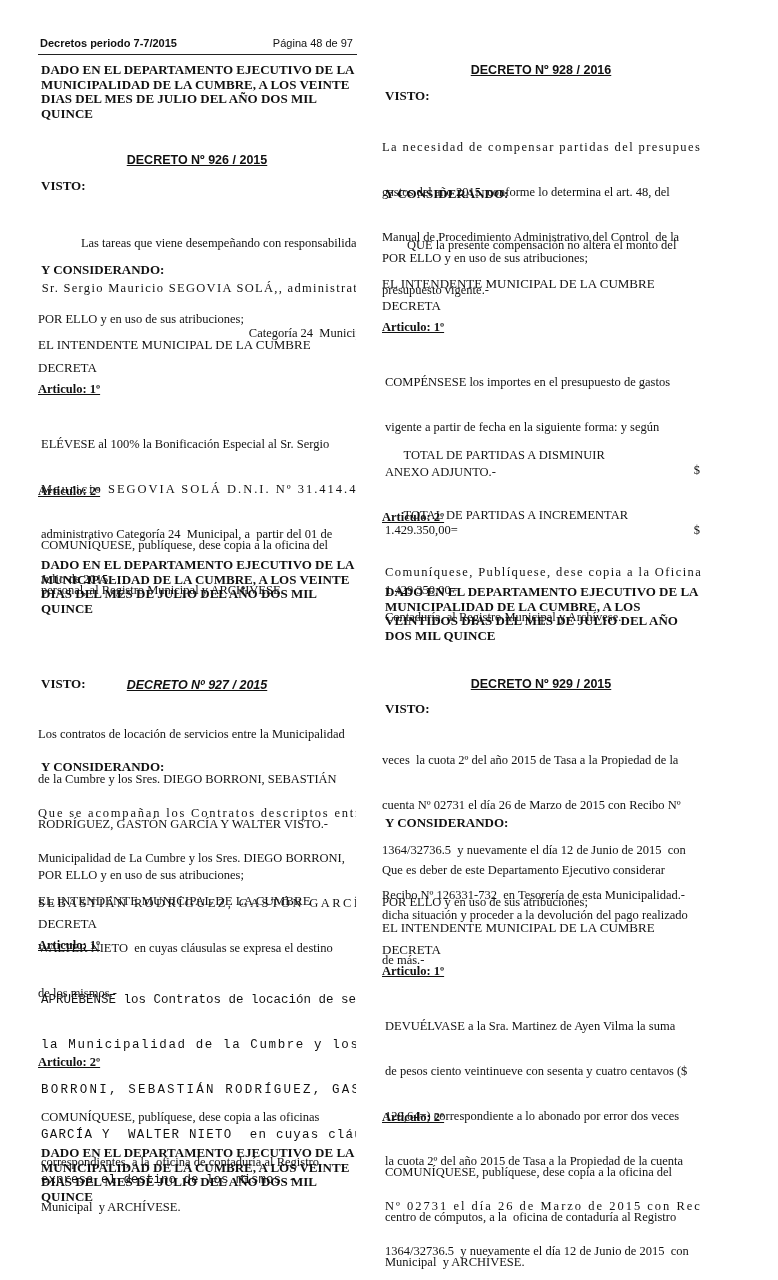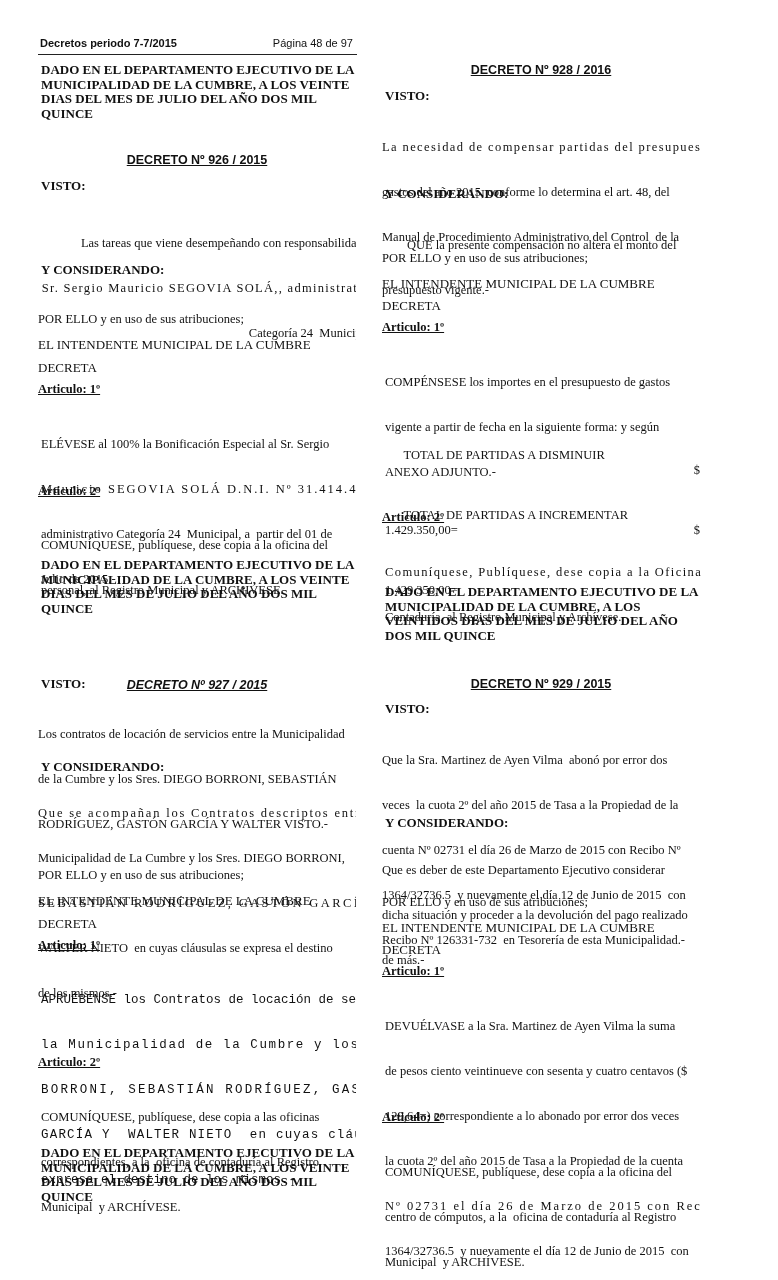--- a/index.html
+++ b/index.html
@@ -152,21 +152,20 @@
   <div class="blk dado" style="top:585px;">
     <div>DADO EN EL DEPARTAMENTO EJECUTIVO DE LA</div>
     <div>MUNICIPALIDAD DE LA CUMBRE, A LOS</div>
     <div>VEINTIDOS DIAS DEL MES DE JULIO DEL AÑO</div>
     <div>DOS MIL QUINCE</div>
   </div>
 
   <div class="blk dtitle" style="top:677px;">DECRETO Nº 929 / 2015</div>
   <div class="blk visto" style="top:701px;">VISTO:</div>
   <div class="blk body" style="top:723px;">
-    <div class="sp">Que la Sra. Martinez de Ayen Vilma  abonó por error dos</div>
     <div>veces  la cuota 2º del año 2015 de Tasa a la Propiedad de la</div>
     <div>cuenta Nº 02731 el día 26 de Marzo de 2015 con Recibo Nº</div>
     <div>1364/32736.5  y nuevamente el día 12 de Junio de 2015  con</div>
     <div>Recibo Nº 126331-732  en Tesorería de esta Municipalidad.-</div>
   </div>
   <div class="blk visto" style="top:815px;">Y CONSIDERANDO:</div>
   <div class="blk body" style="top:833px;">
     <div class="sp">Que es deber de este Departamento Ejecutivo considerar</div>
     <div>dicha situación y proceder a la devolución del pago realizado</div>
     <div>de más.-</div>

